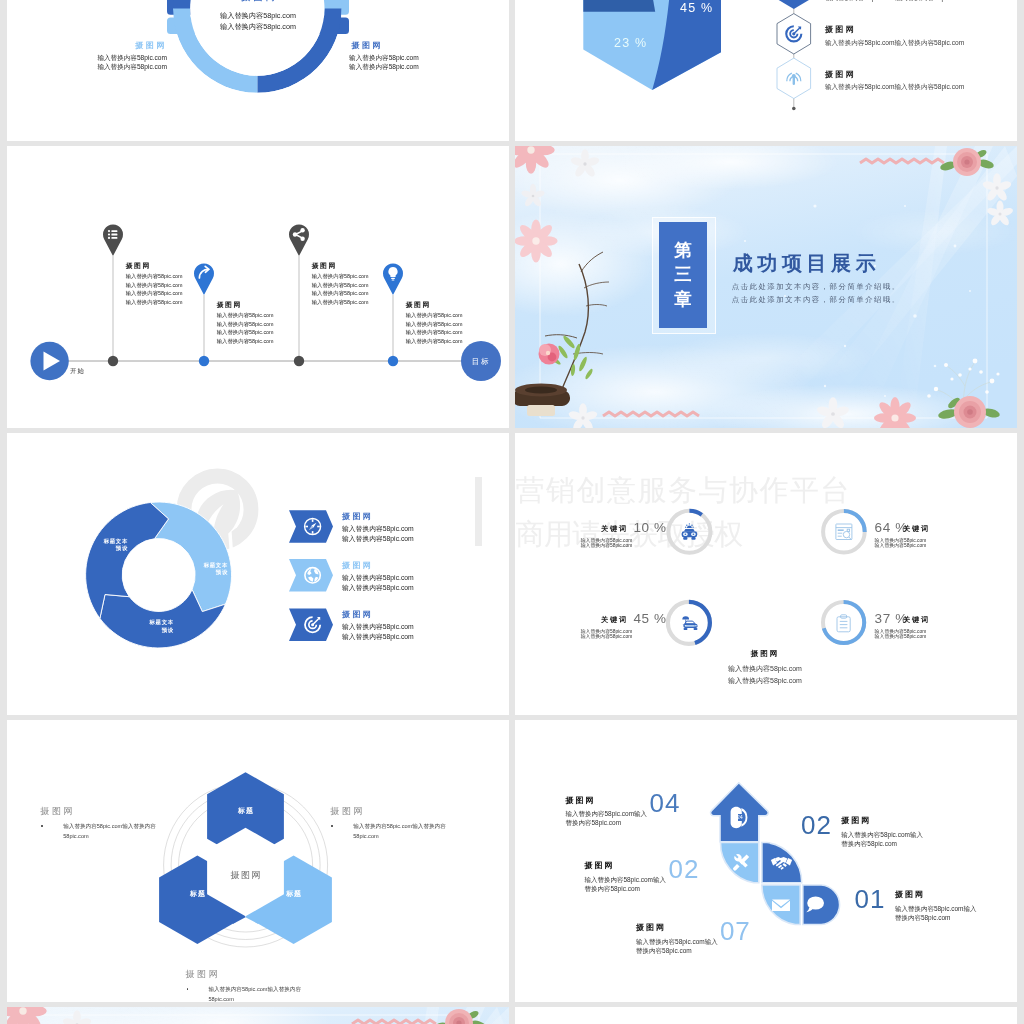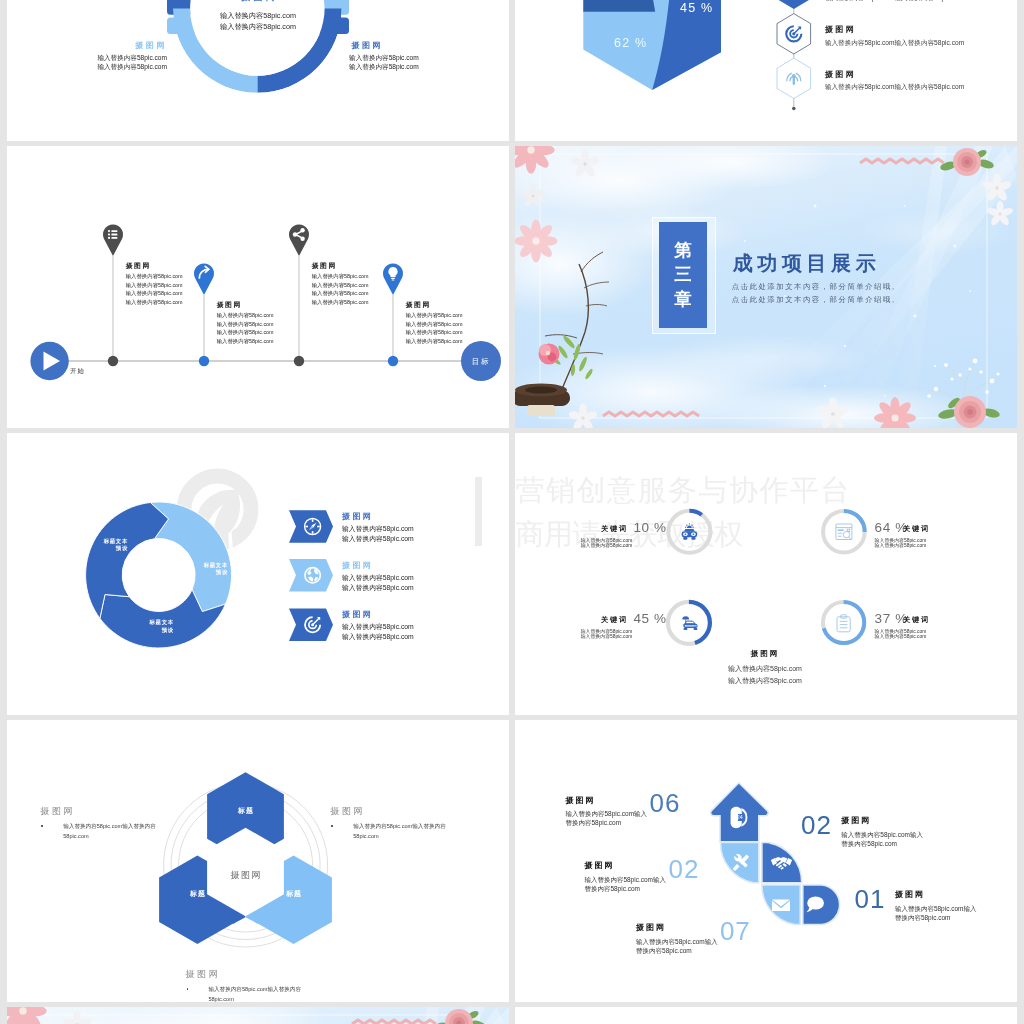--- a/index.html
+++ b/index.html
@@ -193,21 +193,21 @@
 </div>
 
 <div class="slide r0 c1">
   <svg class="sv" viewBox="0 0 502 282">
 
     <polygon points="68.3,60 206,60 206,193.2 137.2,231 68.3,190.6" fill="#8ec6f5"></polygon>
     <path d="M128.0,60 L206,60 L206,193.2 L137.2,231 C147,198 153,160 156.8,112 C159,92 143,72 128.0,60 Z" fill="#3567be"></path>
     <polygon points="68.3,60 124.0,60 140.2,152.8 68.3,152.8" fill="#2f5fa8"></polygon>
   </svg>
   <div class="tx s2-p0">45 %</div>
-  <div class="tx s2-p1">62 %</div>
+  <div class="tx s2-p1">23 %</div>
 
   <svg class="sv" viewBox="0 0 502 282">
     <line x1="278.8" y1="136" x2="278.8" y2="248" stroke="#8c8c8c" stroke-width="0.6"></line>
     <polygon points="278.8,110 295.6,120 295.6,140 278.8,150 262,140 262,120" fill="#3567be"></polygon>
     <polygon points="278.8,154.6 295.6,164.6 295.6,184.9 278.8,195 262,184.9 262,164.6" fill="#ffffff" stroke="#4c5f7a" stroke-width="0.8"></polygon>
     <polygon points="278.8,199.1 295.6,209.2 295.6,229.5 278.8,239.5 262,229.5 262,209.2" fill="#ffffff" stroke="#a8cdec" stroke-width="0.8"></polygon>
     <circle cx="278.8" cy="249.5" r="1.8" fill="#595959"></circle>
     <g transform="translate(278.8,174.8)" fill="#3567be">
       <path d="M0,-8.6 A8.6,8.6 0 1,0 8.6,0 L6.5,0 A6.5,6.5 0 1,1 0,-6.5 Z"></path>
       <path d="M0,-4.6 A4.6,4.6 0 1,0 4.6,0 L2.7,0 A2.7,2.7 0 1,1 0,-2.7 Z"></path>
@@ -748,21 +748,21 @@
     </g>
     <g transform="translate(266,185)" fill="#fff">
       <rect x="-9" y="-5.6" width="18" height="11.6" rx="0.6"></rect>
       <path d="M-9,-5.6 L0,1.6 L9,-5.6 L9,-4.2 L0,3.2 L-9,-4.2 Z" fill="#8ec6f5"></path>
     </g>
     <g transform="translate(300,184)" fill="#fff">
       <ellipse cx="0.6" cy="-1" rx="8.4" ry="6.6"></ellipse>
       <path d="M-5.6,3.6 C-6.6,6.4 -7.8,7.6 -9,8.2 C-6.2,8.0 -3.6,6.6 -2,4.6 Z"></path>
     </g>
   </svg>
-  <div class="tx s8-n0">06</div>
+  <div class="tx s8-n0">04</div>
   <div class="tx s8-t0">摄图网</div>
   <div class="s8-b0">输入替换内容58pic.com输入替换内容58pic.com</div>
   <div class="tx s8-n1">02</div>
   <div class="tx s8-t1">摄图网</div>
   <div class="s8-b1">输入替换内容58pic.com输入替换内容58pic.com</div>
   <div class="tx s8-n2">02</div>
   <div class="tx s8-t2">摄图网</div>
   <div class="s8-b2">输入替换内容58pic.com输入替换内容58pic.com</div>
   <div class="tx s8-n3">07</div>
   <div class="tx s8-t3">摄图网</div>

